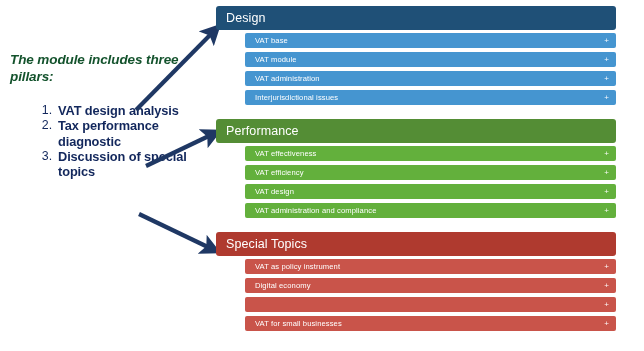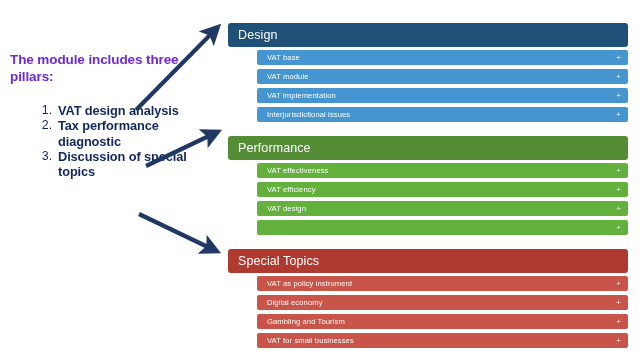--- a/index.html
+++ b/index.html
@@ -86,23 +86,22 @@
   
   .accordion {
     position: absolute;
     left: 216px;
     top: 0px;
     width: 428px;
     height: 351px;
   }
   .section {
     position: absolute;
-    left: 12px;
+    left: 0px;
     width: 400px;
-    margin-top: 17px;
   }
   .section-header {
     height: 24px;
     line-height: 24px;
     border-radius: 3px;
     color: #ffffff;
     font-size: 12.5px;
     padding-left: 10px;
     box-sizing: border-box;
     letter-spacing: 0.1px;
@@ -148,21 +147,21 @@
   #section-performance { top: 119px; }
   #section-special  { top: 232px; }
 </style>
 </head>
 <body>
 
 <div id="stage">
 
   <div class="left-panel">
 
-    <div class="lead-text" style="color: #6d28d9;">The module includes three pillars:</div>
+    <div class="lead-text" style="color: #14532d; font-style: italic;">The module includes three pillars:</div>
 
     <ol class="pillar-list">
       <li class="pillar-item" style="color: rgb(18, 39, 92);">
         <span class="pillar-num" style="color: rgb(18, 39, 92);">1.</span>
         <span class="pillar-text">VAT design analysis</span>
       </li>
       <li class="pillar-item" style="color: rgb(18, 39, 92);">
         <span class="pillar-num" style="color: rgb(18, 39, 92);">2.</span>
         <span class="pillar-text">Tax performance diagnostic</span>
       </li>
@@ -191,21 +190,21 @@
       <div class="items">
         <div class="item" style="background: rgb(69, 149, 208);">
           <span class="item-label">VAT base</span>
           <span class="item-plus">+</span>
         </div>
         <div class="item" style="background: rgb(69, 149, 208);">
           <span class="item-label">VAT module</span>
           <span class="item-plus">+</span>
         </div>
         <div class="item" style="background: rgb(69, 149, 208);">
-          <span class="item-label">VAT implementation</span>
+          <span class="item-label">VAT administration</span>
           <span class="item-plus">+</span>
         </div>
         <div class="item" style="background: rgb(69, 149, 208);">
           <span class="item-label">Interjurisdictional issues</span>
           <span class="item-plus">+</span>
         </div>
       </div>
     </div>
 
     <div class="section" id="section-performance">
@@ -217,38 +216,38 @@
         </div>
         <div class="item" style="background: rgb(99, 176, 60);">
           <span class="item-label">VAT efficiency</span>
           <span class="item-plus">+</span>
         </div>
         <div class="item" style="background: rgb(99, 176, 60);">
           <span class="item-label">VAT design</span>
           <span class="item-plus">+</span>
         </div>
         <div class="item" style="background: rgb(99, 176, 60);">
+          <span class="item-label">VAT administration and compliance</span>
           <span class="item-plus">+</span>
         </div>
       </div>
     </div>
 
     <div class="section" id="section-special">
       <div class="section-header" id="hdr-special" style="background: rgb(175, 58, 47);">Special Topics</div>
       <div class="items">
         <div class="item" style="background: rgb(201, 84, 74); padding-left: 10px;">
           <span class="item-label">VAT as policy instrument</span>
           <span class="item-plus">+</span>
         </div>
         <div class="item" style="background: rgb(201, 84, 74);">
           <span class="item-label">Digital economy</span>
           <span class="item-plus">+</span>
         </div>
         <div class="item" style="background: rgb(201, 84, 74);">
-          <span class="item-label">Gambling and Tourism</span>
           <span class="item-plus">+</span>
         </div>
         <div class="item" style="background: rgb(201, 84, 74);">
           <span class="item-label">VAT for small businesses</span>
           <span class="item-plus">+</span>
         </div>
       </div>
     </div>
 
   </div>

